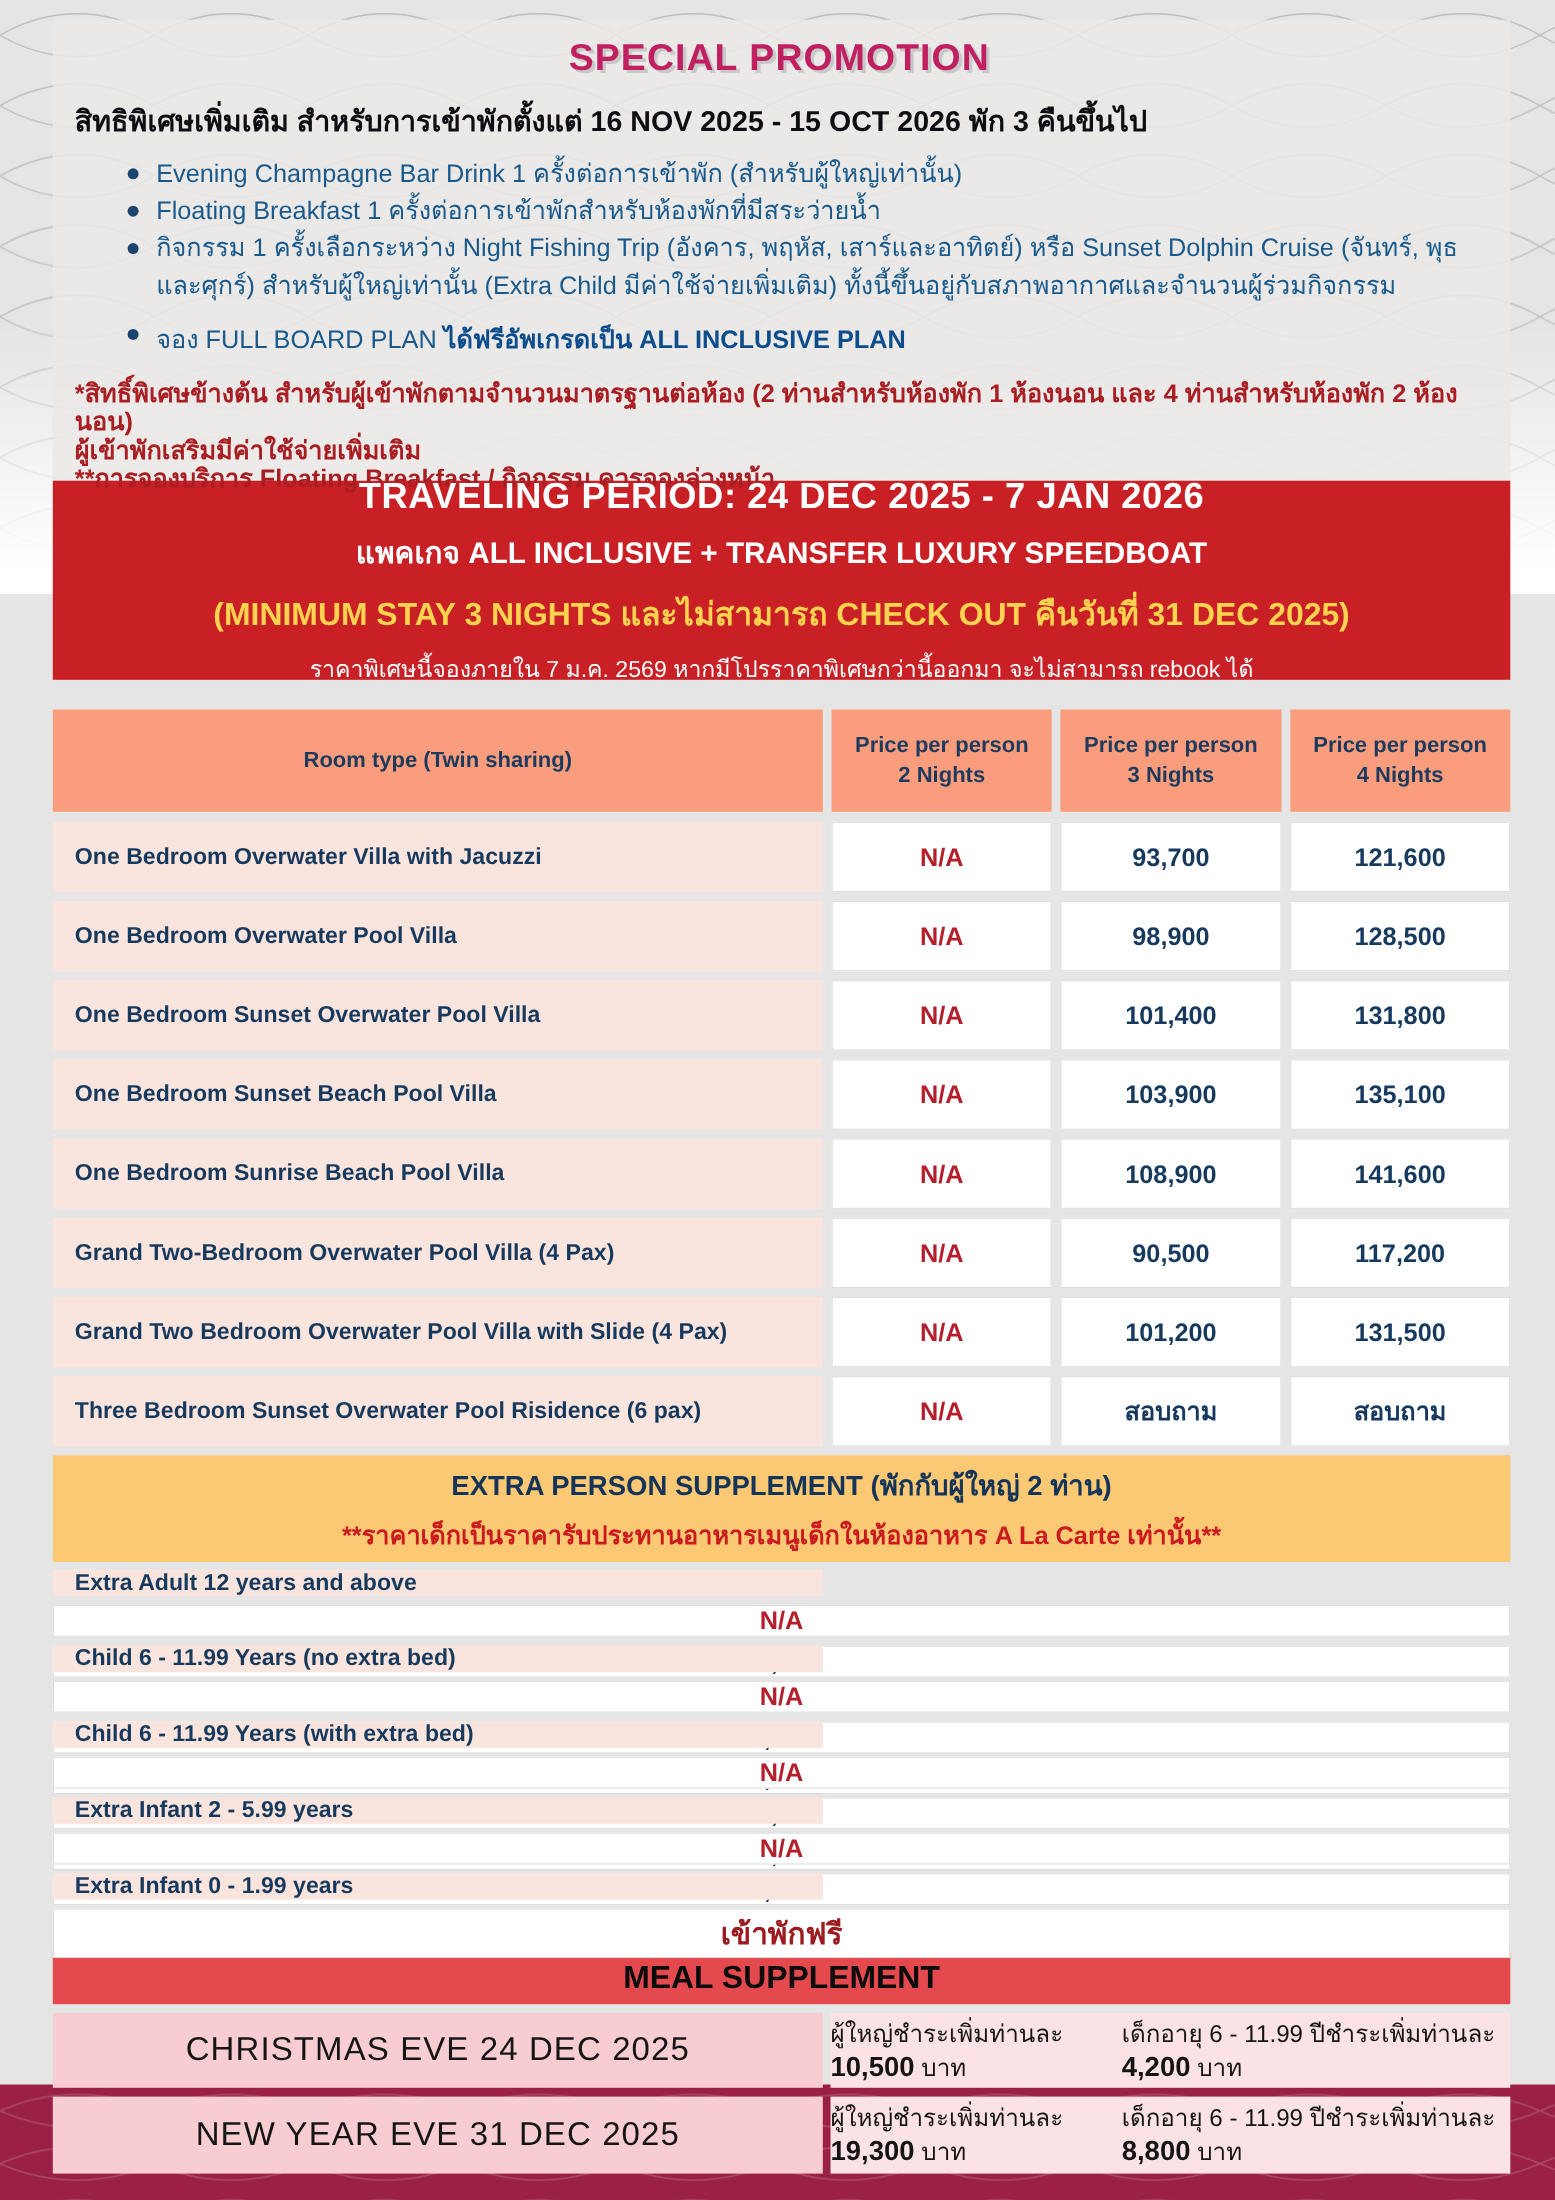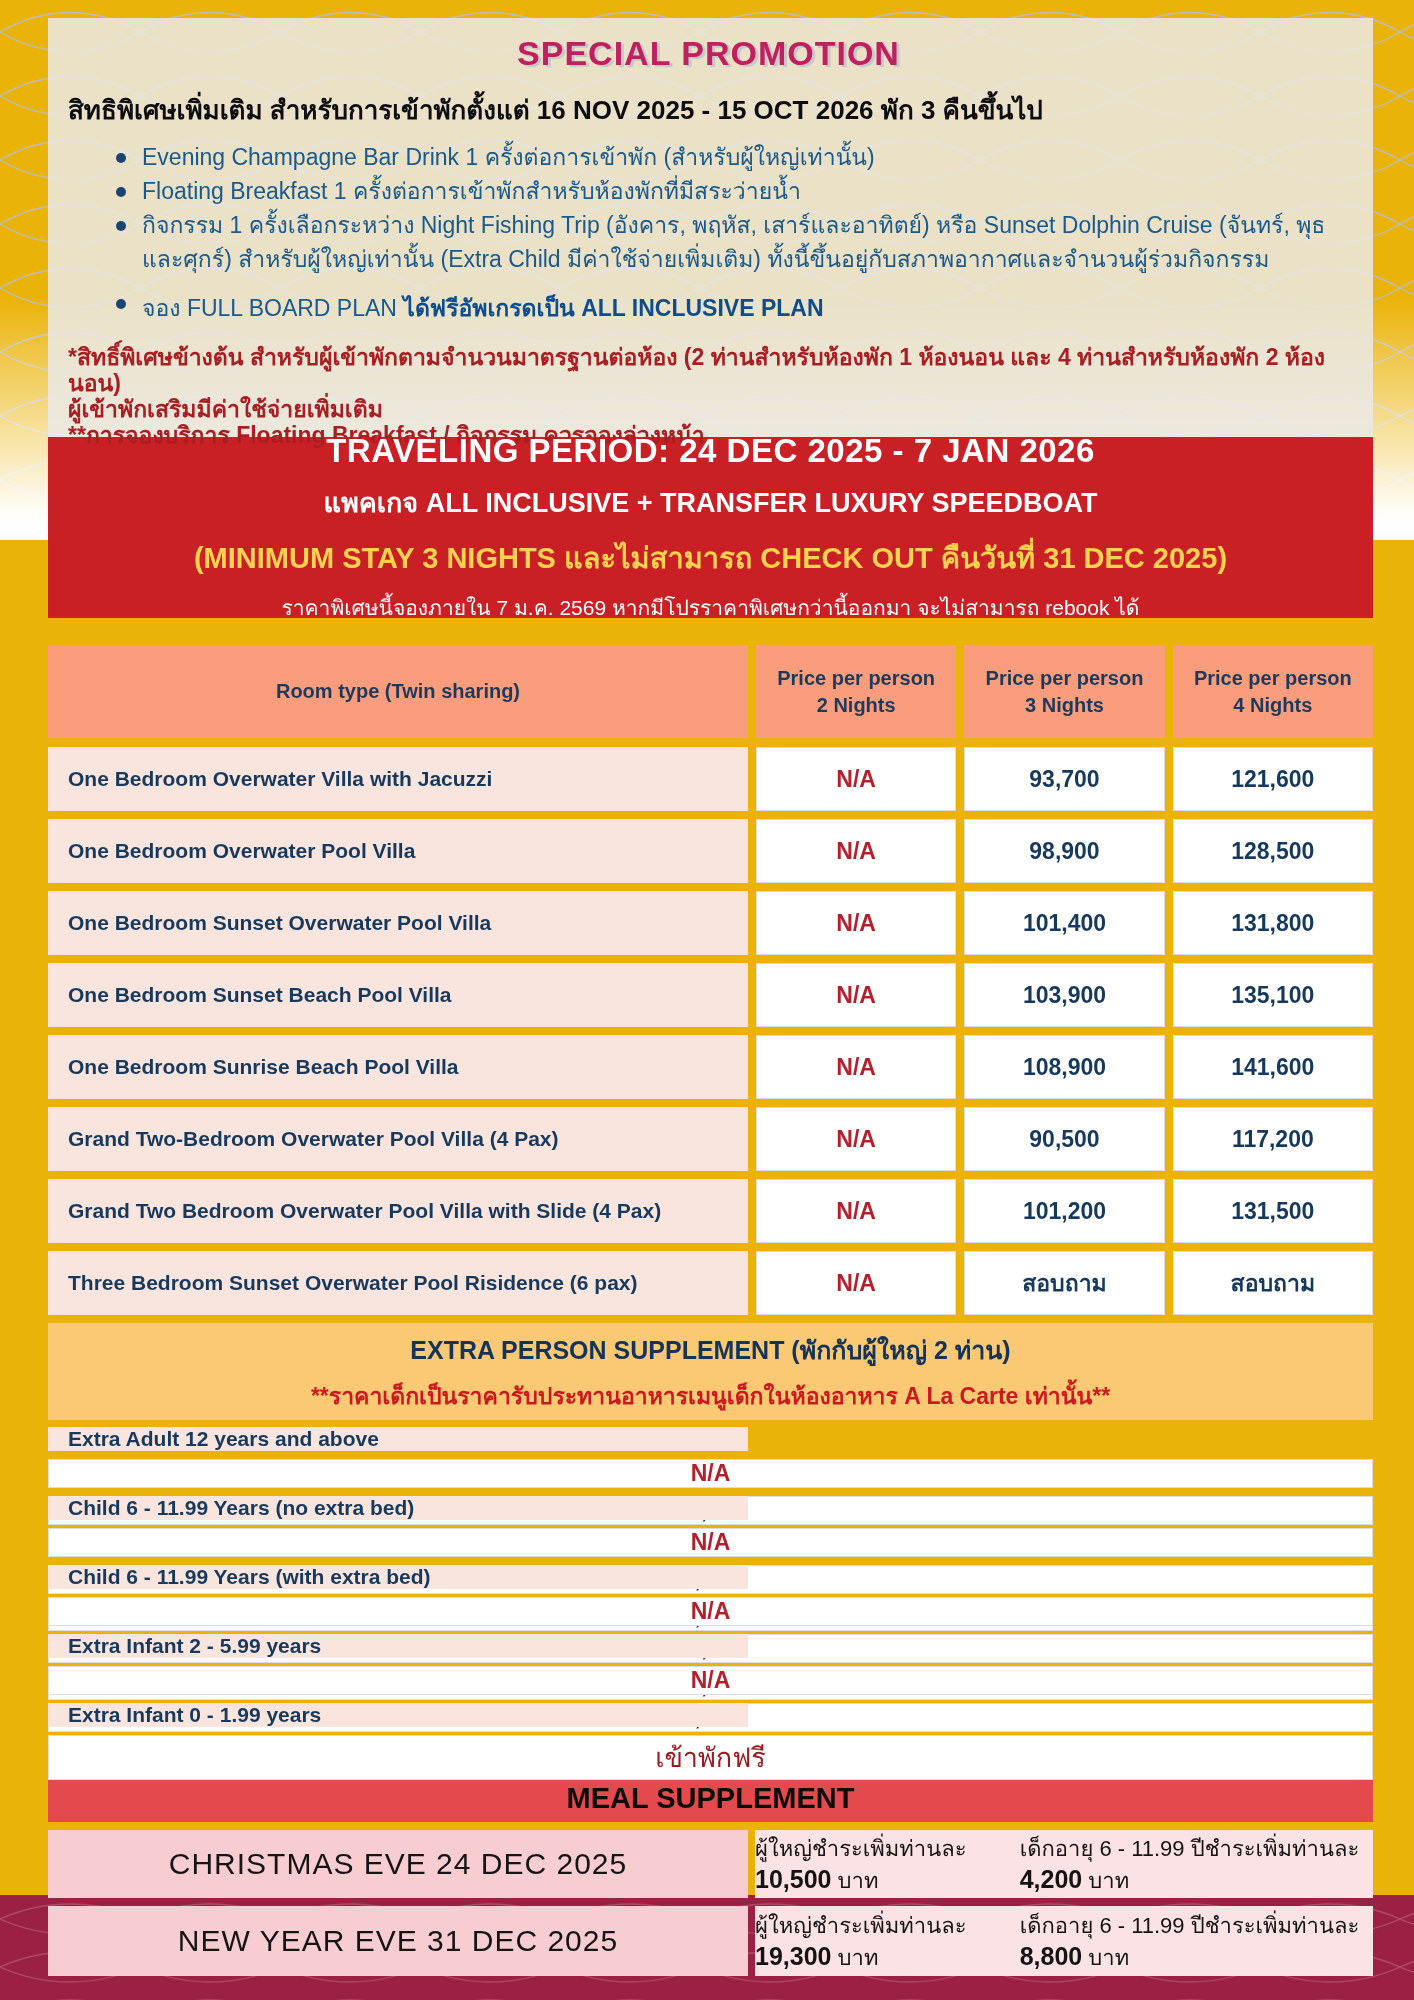--- a/index.html
+++ b/index.html
@@ -1,17 +1,17 @@
 <!DOCTYPE html>
 <html><head>
 <meta charset="utf-8">
 <style>
   html,body{margin:0;padding:0;}
   body{font-family:"Liberation Sans","DejaVu Sans",sans-serif;background:#fff;}
-  .page{position:relative;width:1414px;height:2000px;background:#eab308;overflow:hidden;}
+  .page{position:relative;width:1414px;height:2000px;background:#e5e5e5;overflow:hidden;}
   .waves-top{position:absolute;top:0;left:0;z-index:0;}
   .wave-fade{position:absolute;top:0;left:0;width:1414px;height:540px;z-index:0;
              background:linear-gradient(to bottom,rgba(255,255,255,0) 55%,#ffffff 96%);}
   .bottom-band{position:absolute;left:0;top:1895px;width:1414px;height:105px;background:#9B2144;z-index:0;}
   .content{position:absolute;top:0;left:48px;width:1325px;z-index:1;}
 
   
   .promo-box{margin-top:18px;height:419px;box-sizing:border-box;background:rgba(234,233,230,0.86);
              padding:10px 24px 0 20px;}
   .promo-title{text-align:center;font-size:34px;font-weight:800;letter-spacing:1px;color:#C0205F;
@@ -44,21 +44,21 @@
   .h-cell{background:#F99D7C;color:#1B3A5E;font-weight:700;}
   .h-room{font-size:20px;}
   .h-price{flex-direction:column;font-size:20px;line-height:27px;text-align:center;}
   .d-row{margin-top:8px;height:64px;}
   .x-row{margin-top:7px;height:62px;flex-direction:column;}
   .first-after-head{margin-top:9px;}
   .name-cell{background:#F9E5DD;justify-content:flex-start;padding-left:20px;
              font-size:21px;font-weight:700;color:#16395D;}
   .price-cell{background:#ffffff;border:1px solid #dddddd;font-size:23px;font-weight:700;color:#16395D;}
   .na{color:#B51F2C;}
-  .free-cell{background:#ffffff;border:1px solid #dddddd;flex:1;font-size:27px;font-weight:400;color:#9C1B20;}
+  .free-cell{background:#ffffff;border:1px solid #dddddd;flex:1;font-size:27px;font-weight:700;color:#9C1B20;}
 
   
   .orange-banner{margin-top:8px;height:97px;background:#FBC873;display:flex;flex-direction:column;
                  align-items:center;justify-content:center;text-align:center;}
   .ob1{font-size:25px;font-weight:700;color:#143459;}
   .ob2{font-size:23px;font-weight:700;color:#CB1A1F;margin-top:8px;}
 
   
   .meal-banner{margin-top:9px;height:48px;background:#E4494E;display:flex;align-items:center;justify-content:center;
                font-size:29px;font-weight:700;color:#0c0c0c;}

